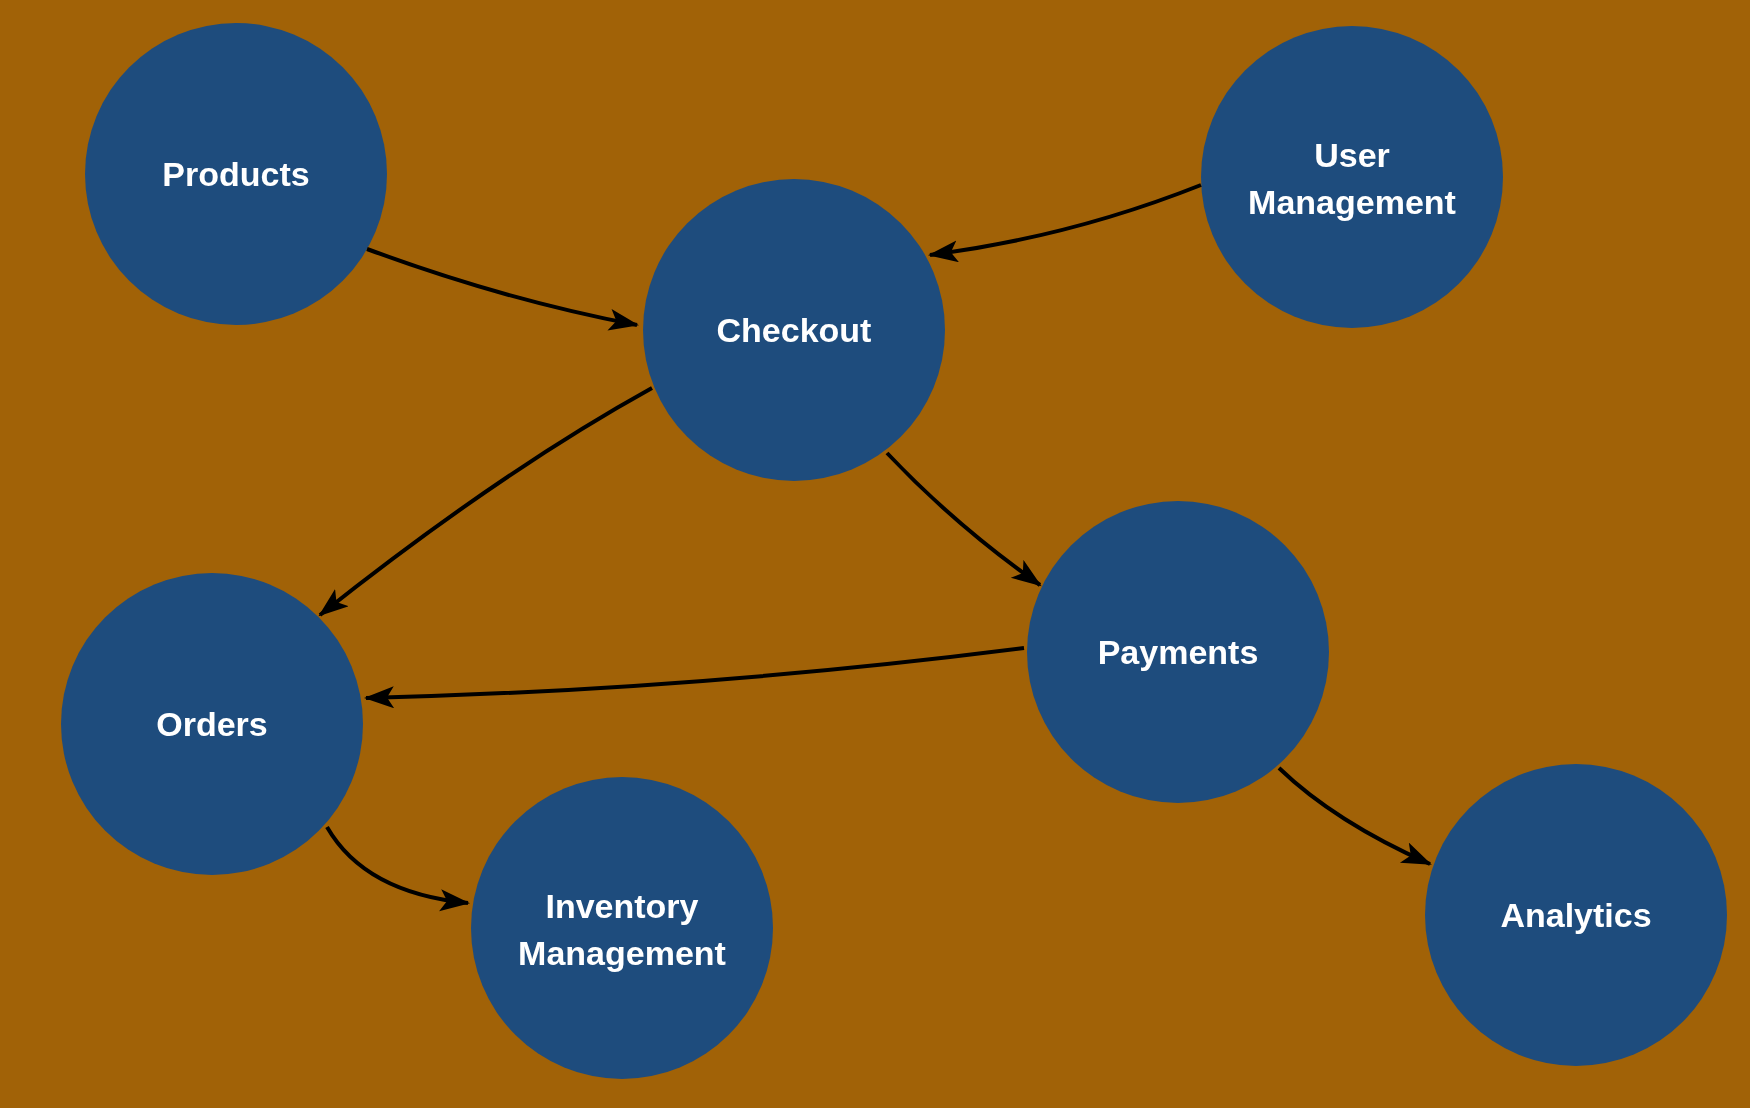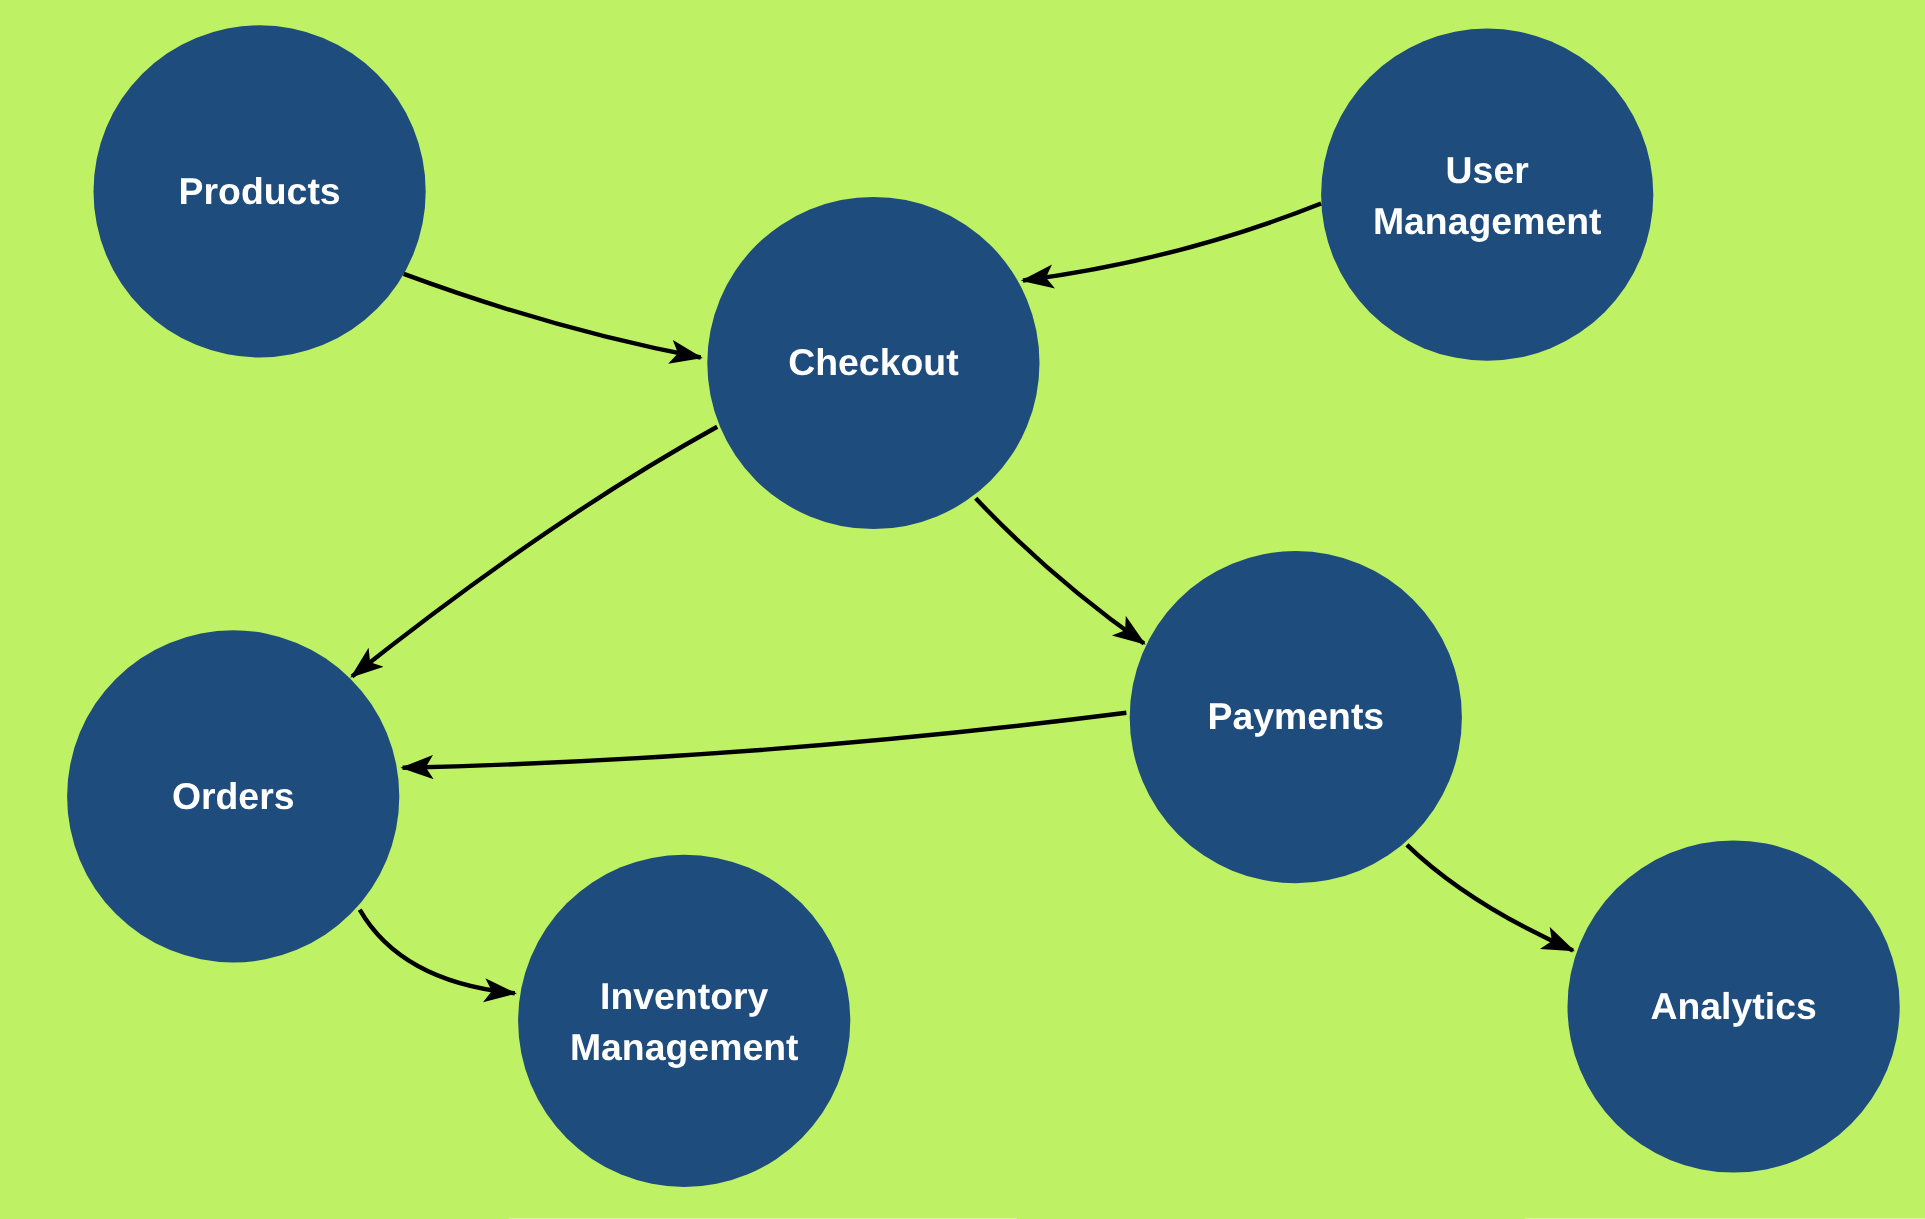--- a/index.html
+++ b/index.html
@@ -3,21 +3,21 @@
 <meta charset="utf-8">
 <style>
   html, body {
     margin: 0;
     padding: 0;
     background: #ffffff;
   }
   .page {
     width: 1750px;
     height: 1108px;
-    background: #bef264;
+    background: #a16207;
     overflow: hidden;
   }
   svg { display: block; }
   .node-label {
     font-family: "Liberation Sans", sans-serif;
     font-weight: 700;
     font-size: 34px;
     dominant-baseline: central;
     pointer-events: none;
   }

